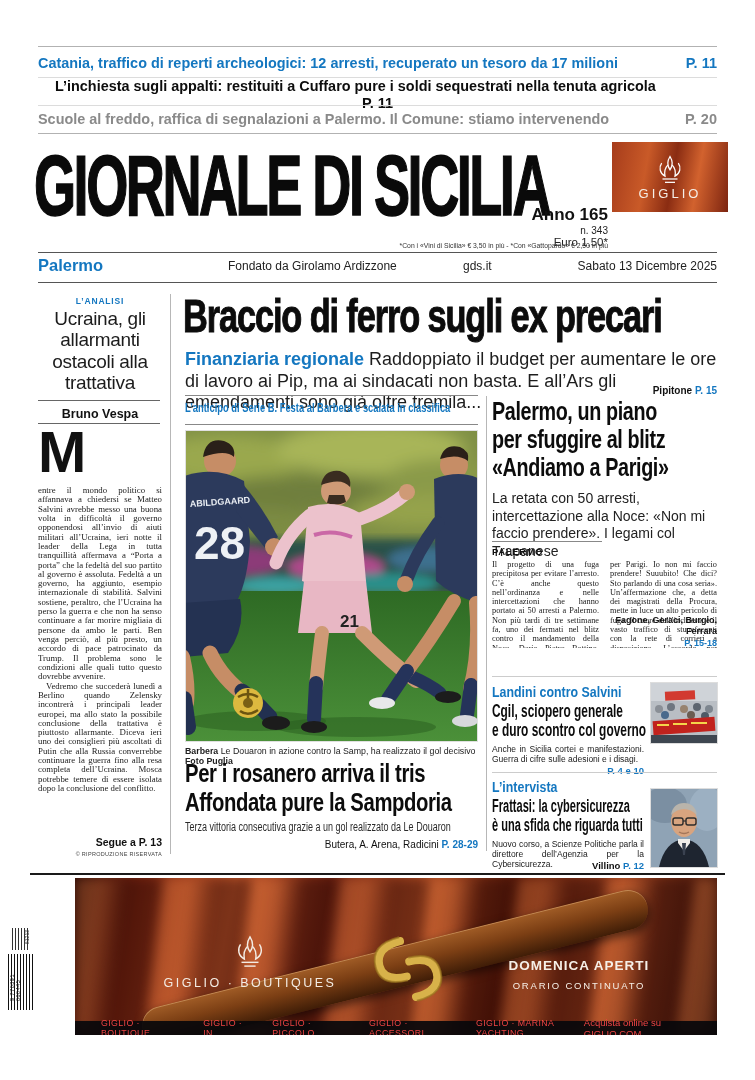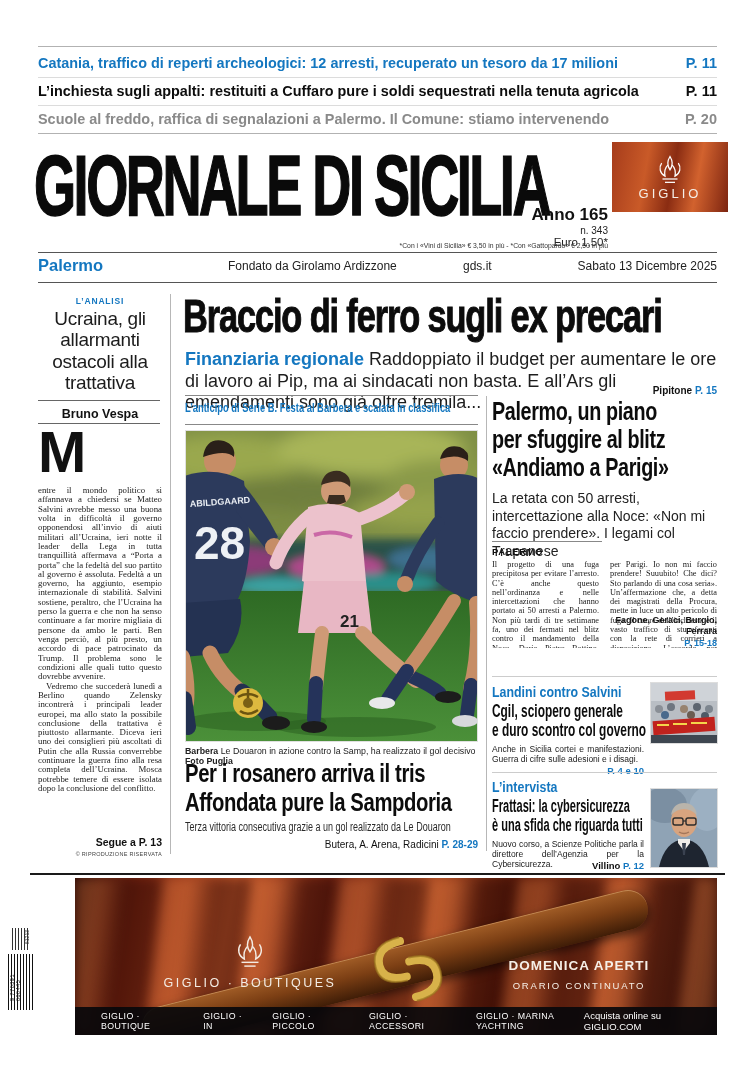--- a/index.html
+++ b/index.html
@@ -88,22 +88,22 @@
       filter:blur(6px);}
   .belt{position:absolute;left:60px;top:70px;width:520px;height:40px;transform:rotate(-14deg);
       background:linear-gradient(180deg,#a05c26 0%,#7c3f14 45%,#3f1d07 100%);border-radius:20px;
       box-shadow:0 4px 10px rgba(0,0,0,.55), inset 0 1px 0 rgba(255,220,170,.35);}
   .buckle{position:absolute;left:292px;top:48px;transform:rotate(-14deg);}
   .ad-brand{position:absolute;left:70px;top:56px;width:210px;text-align:center;color:#f3ece4;z-index:3;}
   .ad-brand .bt{font-size:12.5px;letter-spacing:2.5px;margin-top:4px;}
   .ad-right{position:absolute;right:28px;top:80px;width:220px;text-align:center;color:#f6f0e8;z-index:3;}
   .ad-right .d1{font-size:13.5px;font-weight:700;letter-spacing:1px;}
   .ad-right .d2{font-size:9.5px;letter-spacing:1.8px;margin-top:7px;}
-  .ad-strip{position:absolute;left:0;bottom:0;width:642px;height:28px;background:rgba(8,8,11,.92);
-      display:flex;align-items:center;color:#ffffff;z-index:4;}
+  .ad-strip{position:absolute;left:0;bottom:0;width:642px;height:14px;background:rgba(8,8,11,.92);
+      display:flex;align-items:center;color:#ef4444;z-index:4;}
   .ad-strip .s{font-size:8.8px;letter-spacing:.4px;margin-left:26px;}
   .ad-strip .online{margin-left:auto;margin-right:18px;font-size:9.5px;}
 
   .barcode{position:absolute;left:6px;top:924px;width:32px;height:92px;background:#fff;}
   .bars{position:absolute;left:2px;top:30px;width:26px;height:56px;
       background:repeating-linear-gradient(90deg,#111 0 1px,#fff 1px 3px,#111 3px 4.5px,#fff 4.5px 6px);}
   .bars-top{position:absolute;left:6px;top:4px;width:18px;height:22px;
       background:repeating-linear-gradient(90deg,#333 0 1px,#fff 1px 3px);}
   .bc-num{position:absolute;left:-14px;top:48px;font-size:5.5px;transform:rotate(-90deg);color:#111;letter-spacing:.5px;}
   .bc-top{position:absolute;left:14px;top:10px;font-size:5px;transform:rotate(-90deg);color:#333;}
@@ -112,21 +112,21 @@
 <body>
 
 <div id="page">
 
   <div class="rule" style="left:38px;top:46px;width:679px;background:#b2b2b2;"></div>
   <div class="story" style="top:49px;">
     <span class="t blue cond" style="transform:scaleX(.93);">Catania, traffico di reperti archeologici: 12 arresti, recuperato un tesoro da 17 milioni</span>
     <span class="p blue">P. 11</span>
   </div>
   <div class="rule" style="left:38px;top:77px;width:679px;background:#dcdcdc;"></div>
-  <div class="story" style="top:77px;">
+  <div class="story" style="top:77px;flex-direction:column;">
     <span class="t cond" style="transform:scaleX(.93);color:#0d0d0d;">L’inchiesta sugli appalti: restituiti a Cuffaro pure i soldi sequestrati nella tenuta agricola</span>
     <span class="p" style="color:#0d0d0d;">P. 11</span>
   </div>
   <div class="rule" style="left:38px;top:105px;width:679px;background:#dcdcdc;"></div>
   <div class="story" style="top:105px;">
     <span class="t cond" style="transform:scaleX(.93);color:#8a8a8a;">Scuole al freddo, raffica di segnalazioni a Palermo. Il Comune: stiamo intervenendo</span>
     <span class="p" style="color:#8a8a8a;">P. 20</span>
   </div>
   <div class="rule" style="left:38px;top:133px;width:679px;background:#b2b2b2;"></div>
 

